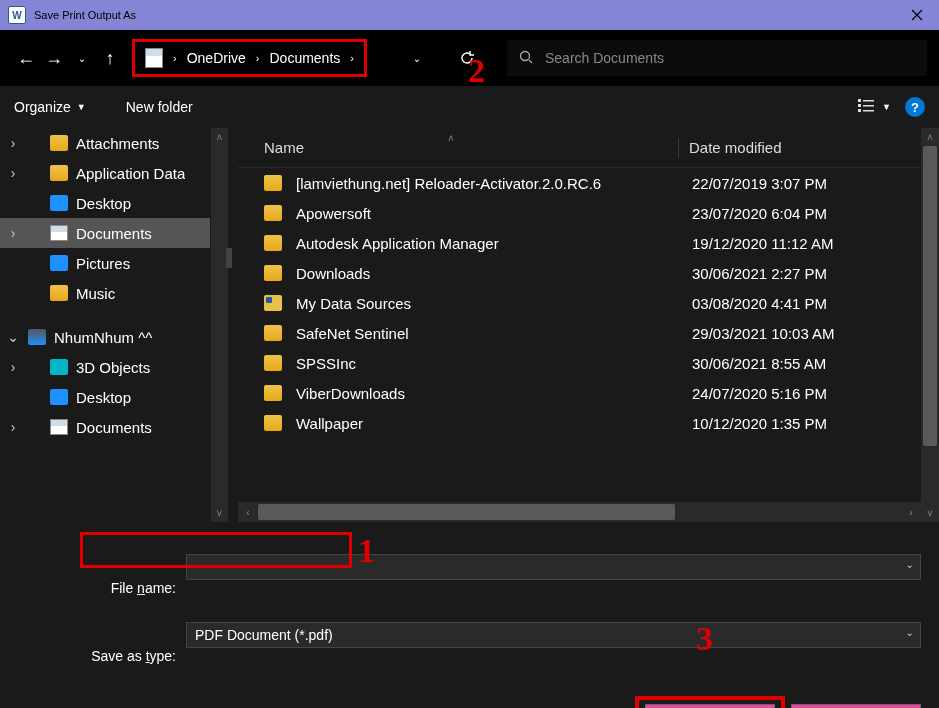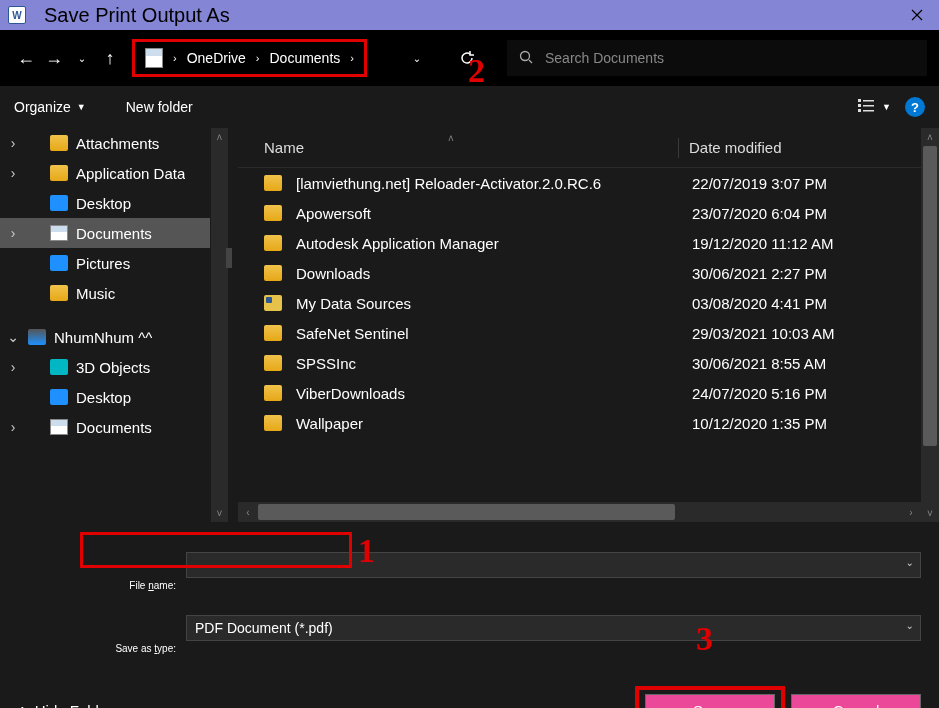--- a/index.html
+++ b/index.html
@@ -26,21 +26,21 @@
     border: 1px solid #2b5797;
     display: flex;
     align-items: center;
     justify-content: center;
     font-size: 10px;
     color: #2b5797;
     font-weight: bold;
     margin-right: 8px;
     border-radius: 2px;
   }
-  .titlebar .title { color: #000; font-size: 20px; margin-left: 10px; }
+  .titlebar .title { color: #000; font-size: 11px; }
   .titlebar .close {
     position: absolute; right: 0; top: 0;
     width: 45px; height: 30px;
     display: flex; align-items: center; justify-content: center;
     color: #000; font-size: 14px;
   }
   .navbar {
     height: 56px;
     background: #000;
     display: flex;
@@ -214,21 +214,21 @@
   .vscroll .vtrack{flex:1;position:relative;width:100%;}
   .vscroll .vthumb{position:absolute;left:2px;right:2px;top:0;height:300px;background:#5a5a5a;border-radius:2px;}
   .bottom {
     padding: 16px 18px 12px 18px;
     background: #1a1a1a;
   }
   .field-row {
     display:flex; align-items:center; margin-bottom:10px;
   }
   .field-row .label {
-    width: 168px; text-align:right; padding-right:10px; font-size:10px;margin-top:42px;
+    width: 168px; text-align:right; padding-right:10px; font-size:14px;margin-top:42px;
   }
   .field-row .label .ul { text-decoration: underline; }
   .field-row .input-wrap{
     flex:1; height:26px; background:#2a2a2a; border:1px solid #444;
     display:flex; align-items:center; padding:0 8px;
     position:relative;
   }
   .fn-redbox {
     position:absolute; left:80px; top:532px;
     width:272px; height:36px;

